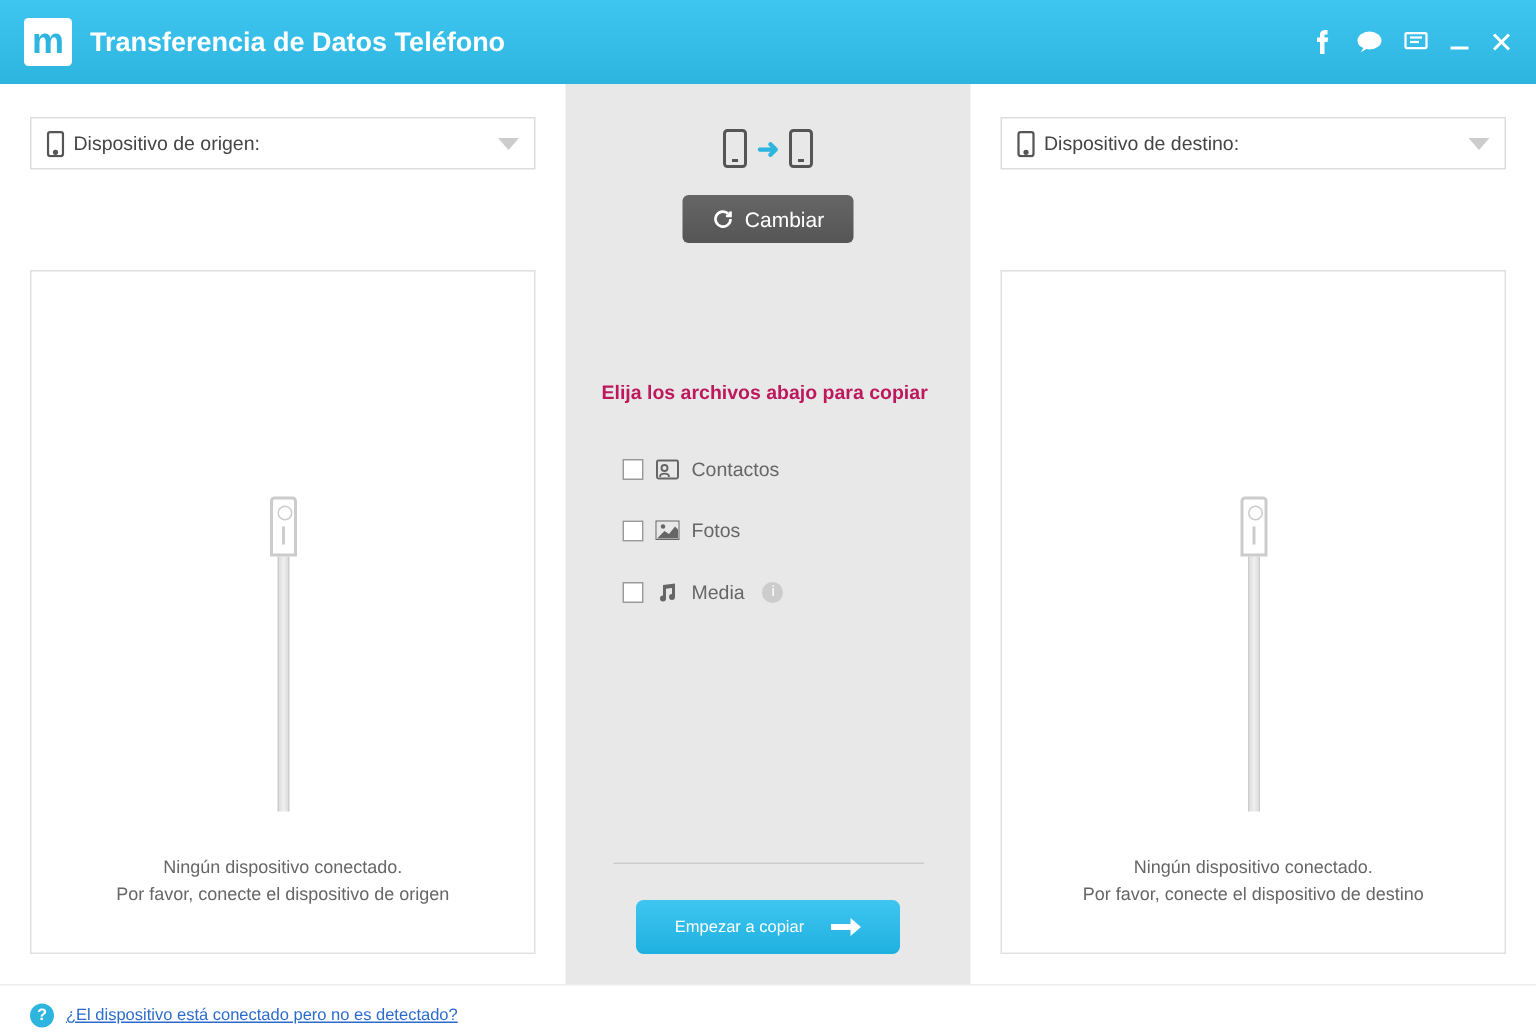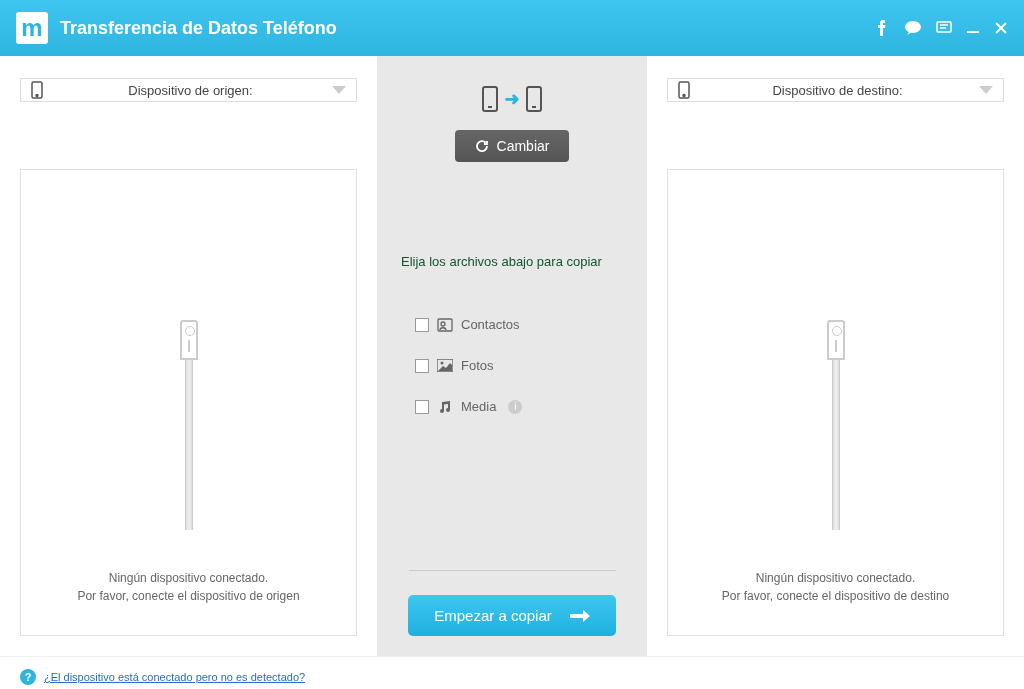--- a/index.html
+++ b/index.html
@@ -59,28 +59,27 @@
 }
 .panel-center::after {
   right: -14px;
   border-top: 26px solid transparent;
   border-bottom: 26px solid transparent;
   border-right: 14px solid #fff;
 }
 
 .device-select {
   border: 1px solid #ddd;
-  height: 24px;
+  height: 35px;
   display: flex;
   align-items: center;
   padding: 0 10px;
   cursor: pointer;
   position: relative;
   margin-bottom: 67px;
-  text-align: center;
 }
 .device-select .phone-icon { margin-right: 6px; }
 .device-select .label { color: #444; font-size: 13px; flex: 1; }
 .device-select .chev {
   width: 0; height: 0;
   border-left: 7px solid transparent;
   border-right: 7px solid transparent;
   border-top: 8px solid #ccc;
 }
 
@@ -171,24 +170,24 @@
   padding: 8px 20px;
   font-size: 14px;
   cursor: pointer;
   display: flex;
   align-items: center;
   gap: 8px;
   margin-bottom: 92px;
 }
 
 .center-title {
-  color: #14532d;
+  color: #be185d;
   font-size: 13px;
-  font-weight: normal;
-  margin-bottom: 48px;
+  font-weight: bold;
+  margin-bottom: 36px;
   align-self: flex-start;
   padding-left: 4px;
 }
 
 .file-list { align-self: flex-start; padding-left: 18px; width: 100%; }
 .file-item {
   display: flex;
   align-items: center;
   gap: 8px;
   margin-bottom: 26px;
@@ -221,21 +220,21 @@
   margin-top: auto;
   margin-bottom: 24px;
 }
 
 .start-btn {
   background: linear-gradient(to bottom, #3ec6f0, #1fb0e0);
   color: #fff;
   border: none;
   border-radius: 5px;
   padding: 12px 26px;
-  font-size: 15px;
+  font-size: 11px;
   cursor: pointer;
   display: flex;
   align-items: center;
   gap: 18px;
 }
 
 .footer {
   border-top: 1px solid #eee;
   padding: 12px 20px;
   display: flex;

